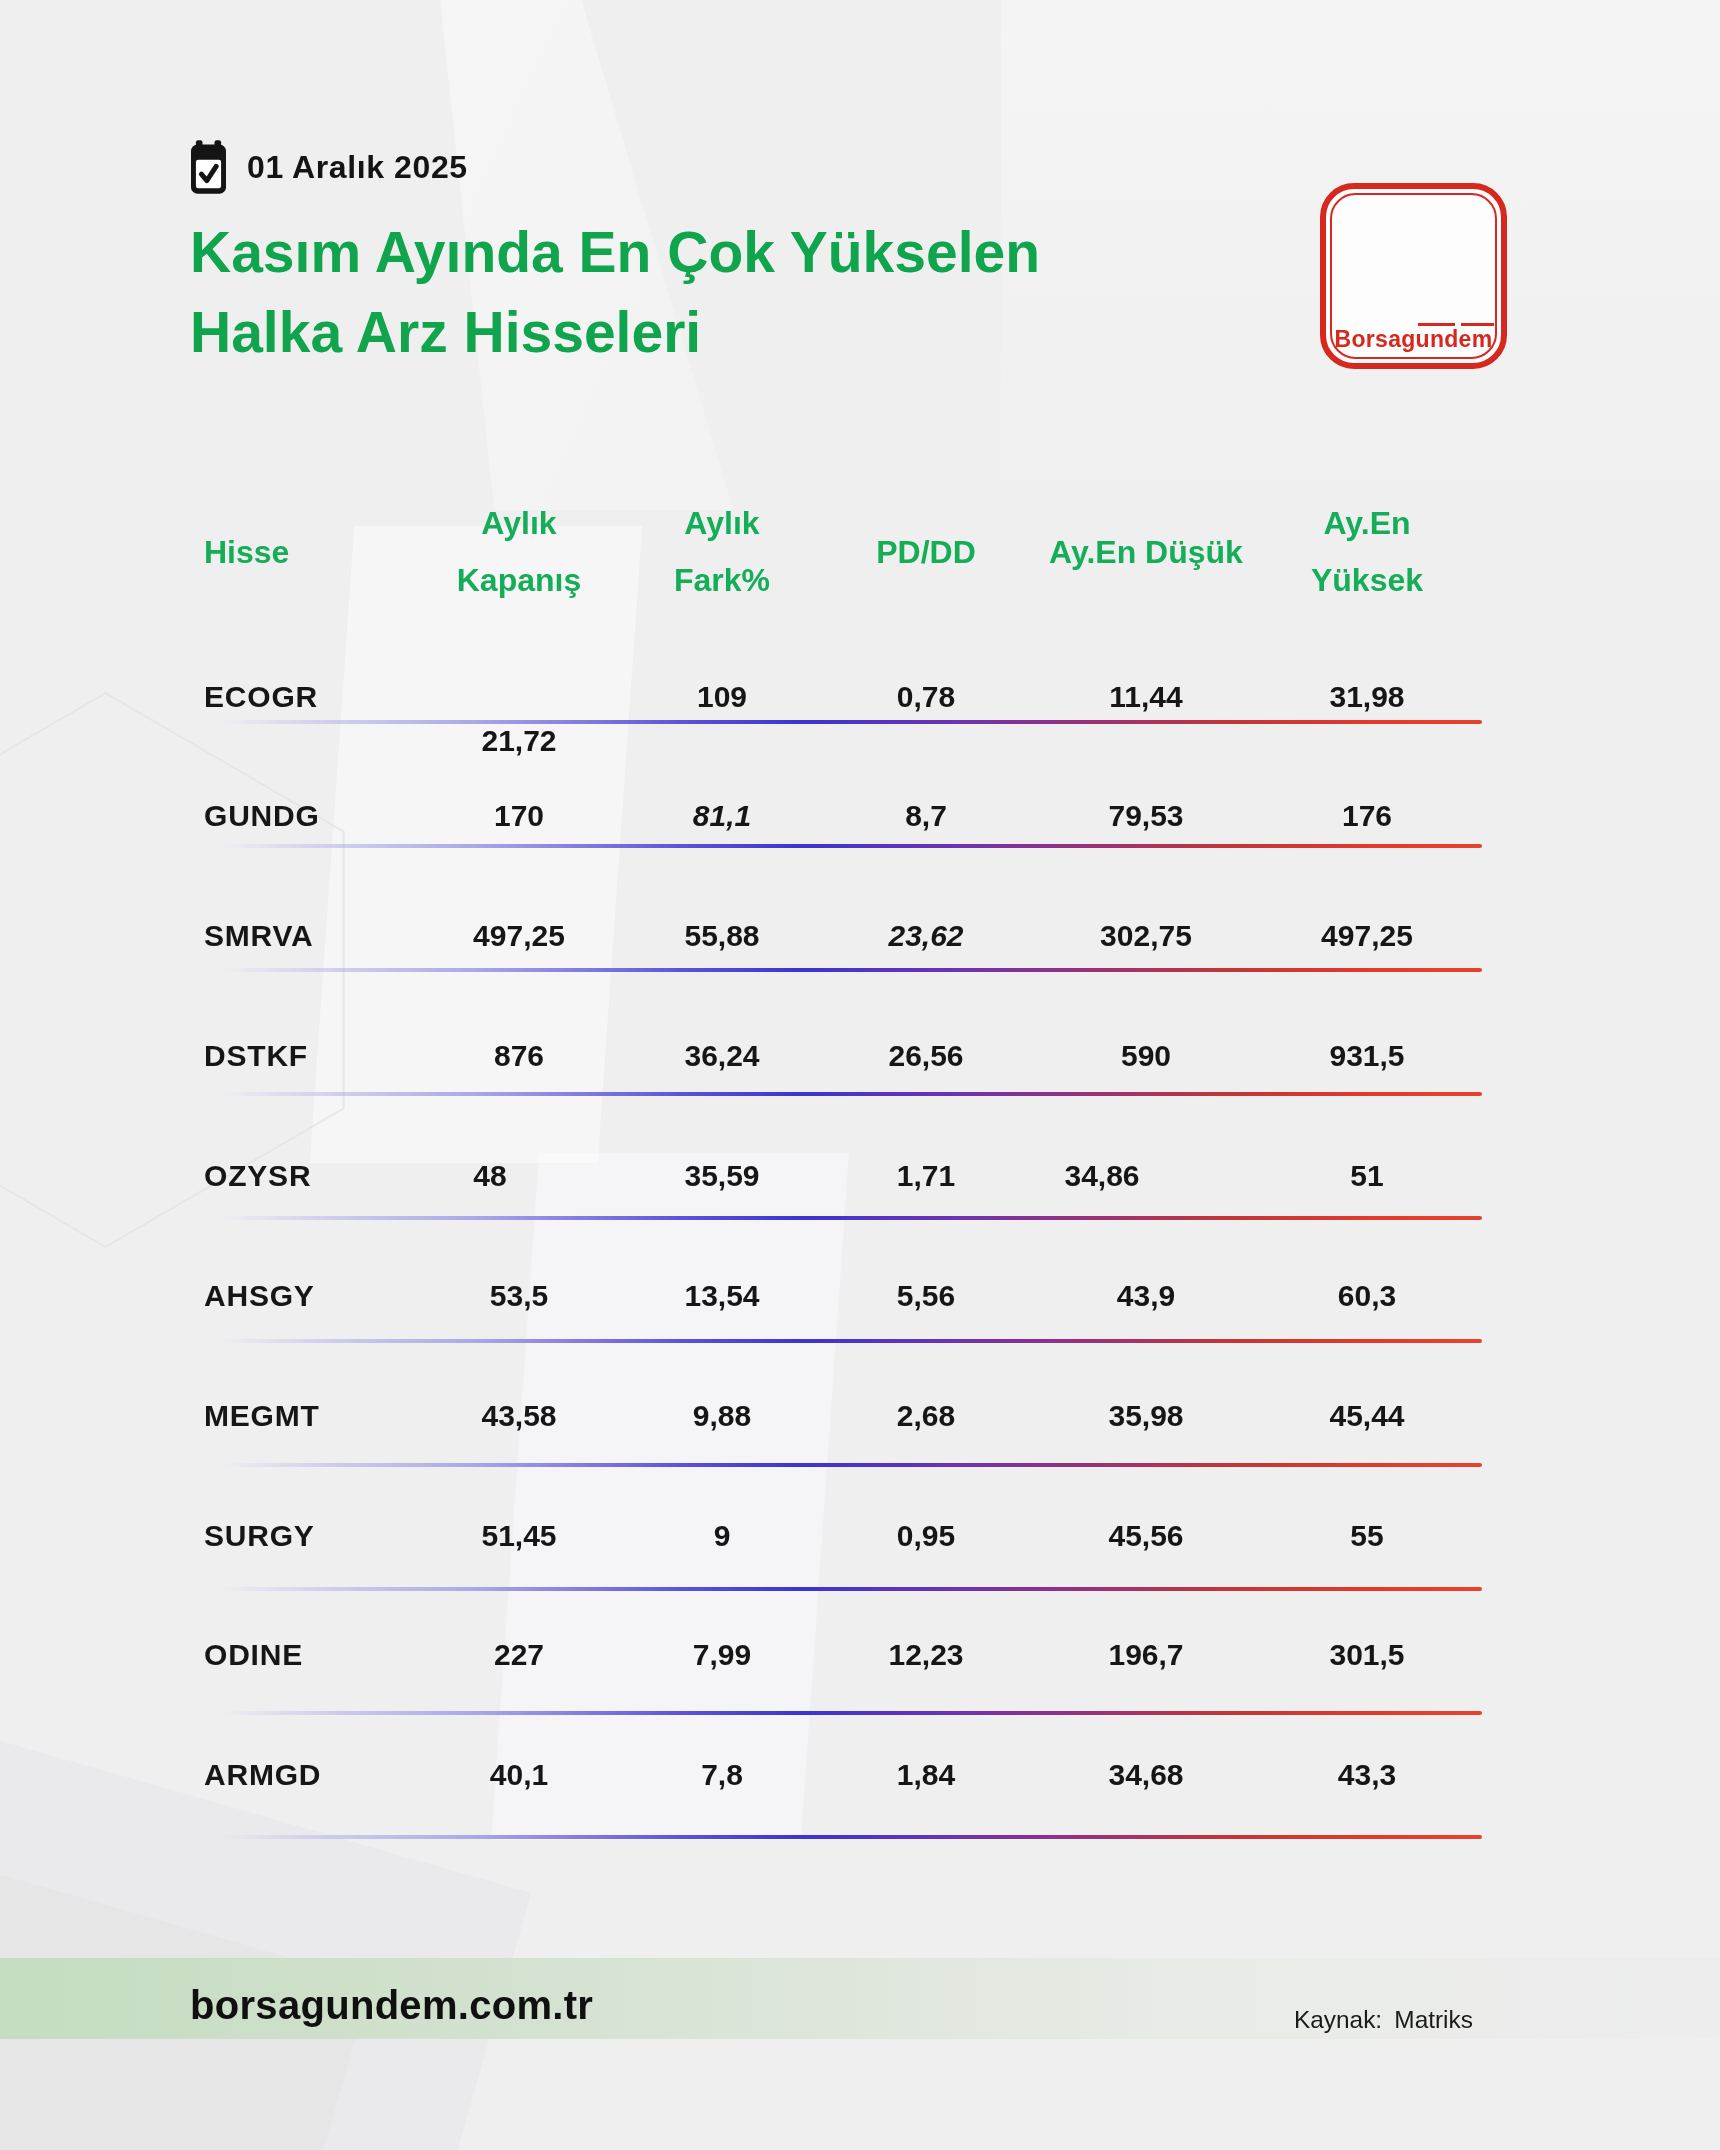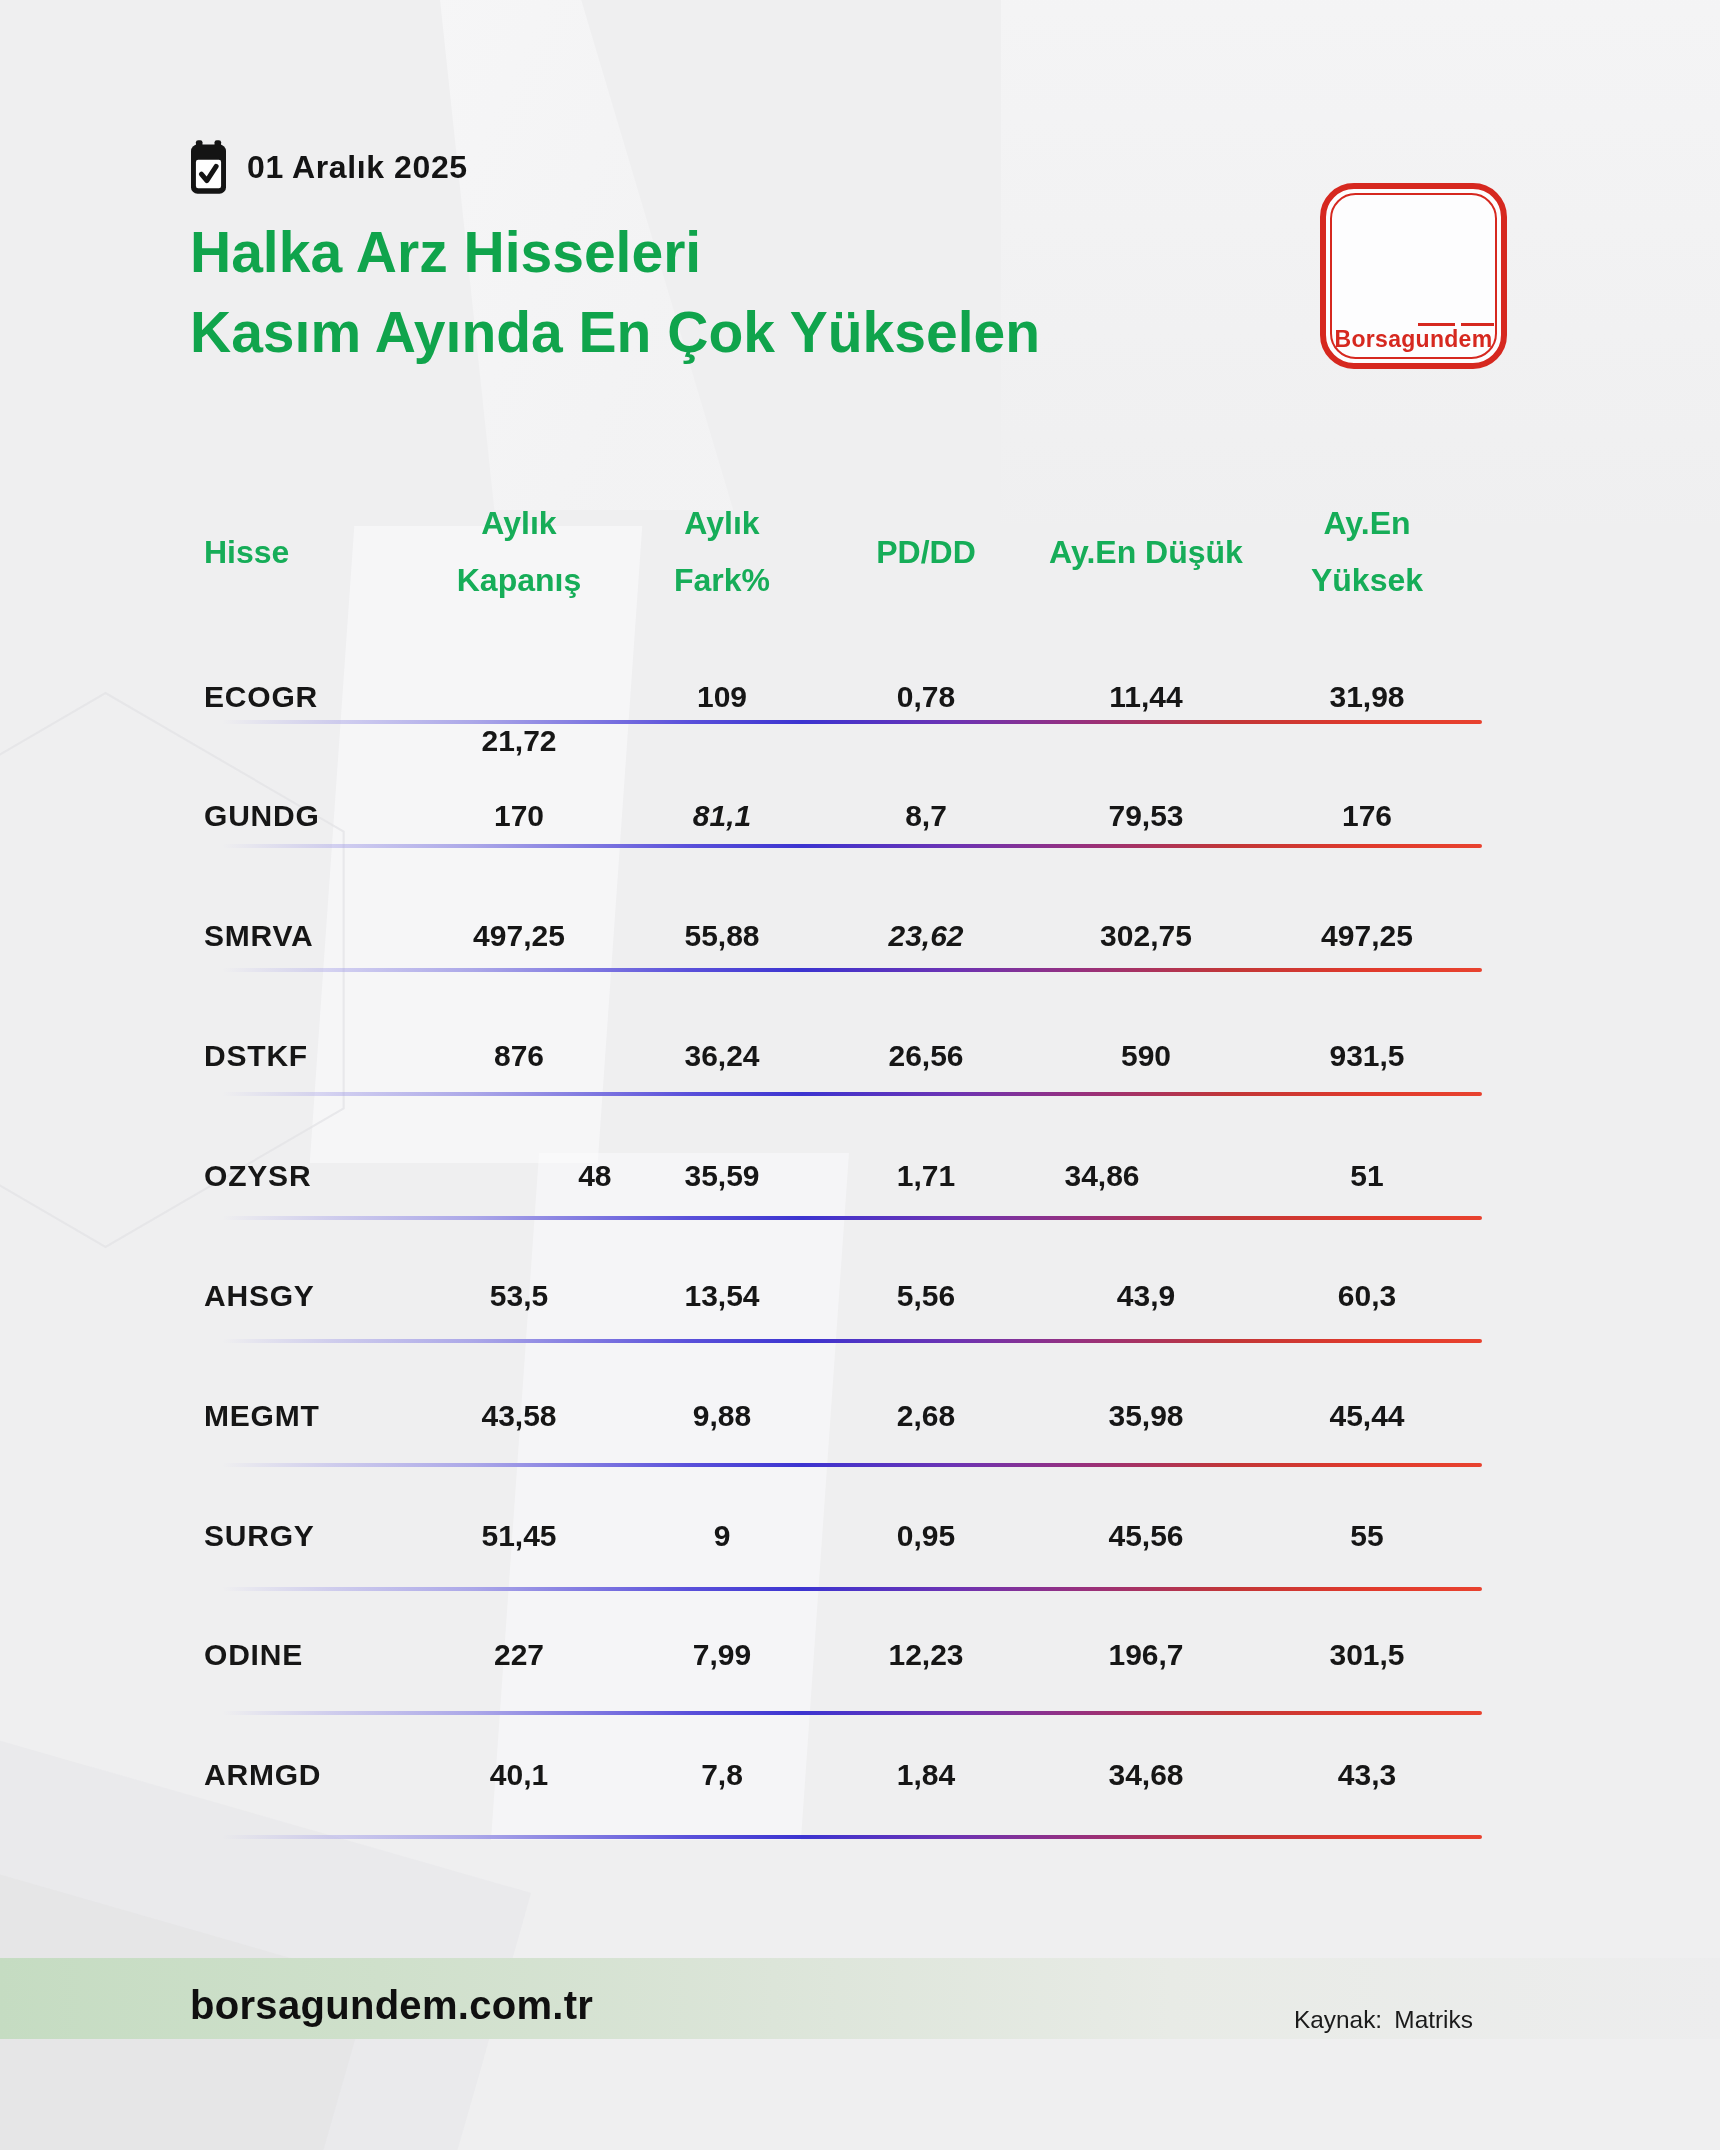--- a/index.html
+++ b/index.html
@@ -97,22 +97,22 @@
       <rect x="9" y="0" width="12" height="20" rx="4" fill="#141414"></rect>
       <rect x="43" y="0" width="12" height="20" rx="4" fill="#141414"></rect>
       <rect x="0" y="8" width="64" height="90" rx="12" fill="#141414"></rect>
       <rect x="9" y="36" width="46" height="52" rx="4" fill="#ffffff"></rect>
       <polyline points="19,62 29,74 46,48" fill="none" stroke="#141414" stroke-width="9" stroke-linecap="round" stroke-linejoin="round"></polyline>
     </svg>
     <span class="date-text">01 Aralık 2025</span>
   </div>
 
   <div class="title">
+    <div>Kasım Ayında En Çok Yükselen</div>
     <div>Halka Arz Hisseleri</div>
-    <div>Kasım Ayında En Çok Yükselen</div>
   </div>
 
   <div class="logo">
     <div class="logo-inner"></div>
     <div class="logo-bar b1"></div>
     <div class="logo-bar b2"></div>
     <div class="logo-name">Borsagundem</div>
   </div>
 
   <div class="col-h first">Hisse</div>
@@ -157,21 +157,21 @@
         <span class="ticker">DSTKF</span>
         <span class="val" style="left: 519px;">876</span>
         <span class="val" style="left: 722px;">36,24</span>
         <span class="val" style="left: 926px;">26,56</span>
         <span class="val" style="left: 1146px;">590</span>
         <span class="val" style="left: 1367px;">931,5</span>
       </div>
       <div class="row-line" style="top: 1092px;"></div>
       <div class="row" style="top: 1160px;">
         <span class="ticker">OZYSR</span>
-        <span class="val" style="left: 506px; text-align: right;">48</span>
+        <span class="val" style="left: 490px;">48</span>
         <span class="val" style="left: 722px;">35,59</span>
         <span class="val" style="left: 926px;">1,71</span>
         <span class="val" style="left: 1102px;">34,86</span>
         <span class="val" style="left: 1367px;">51</span>
       </div>
       <div class="row-line" style="top: 1216px;"></div>
       <div class="row" style="top: 1280px;">
         <span class="ticker">AHSGY</span>
         <span class="val" style="left: 519px;">53,5</span>
         <span class="val" style="left: 722px;">13,54</span>

